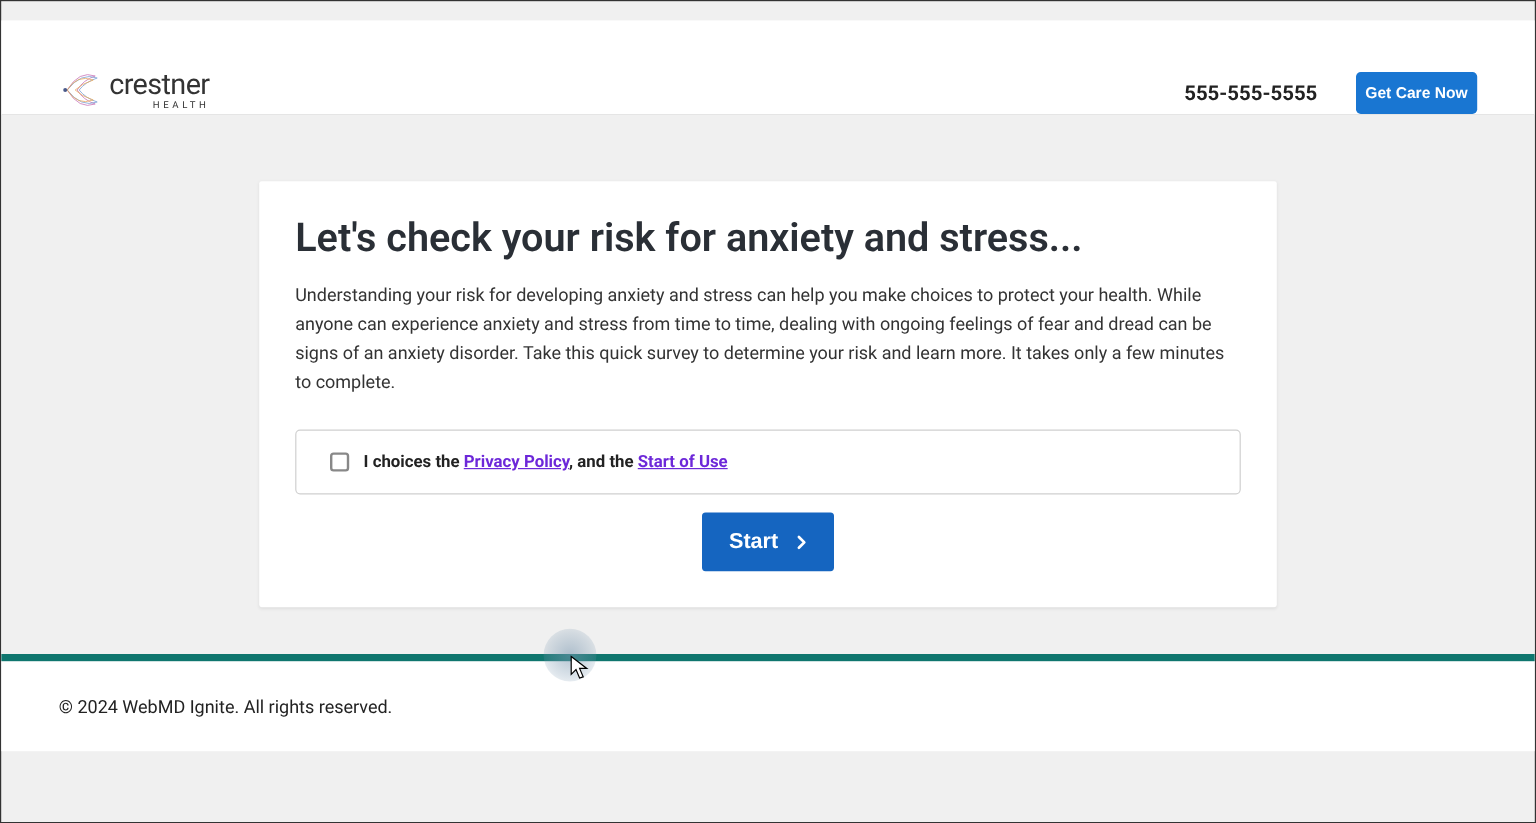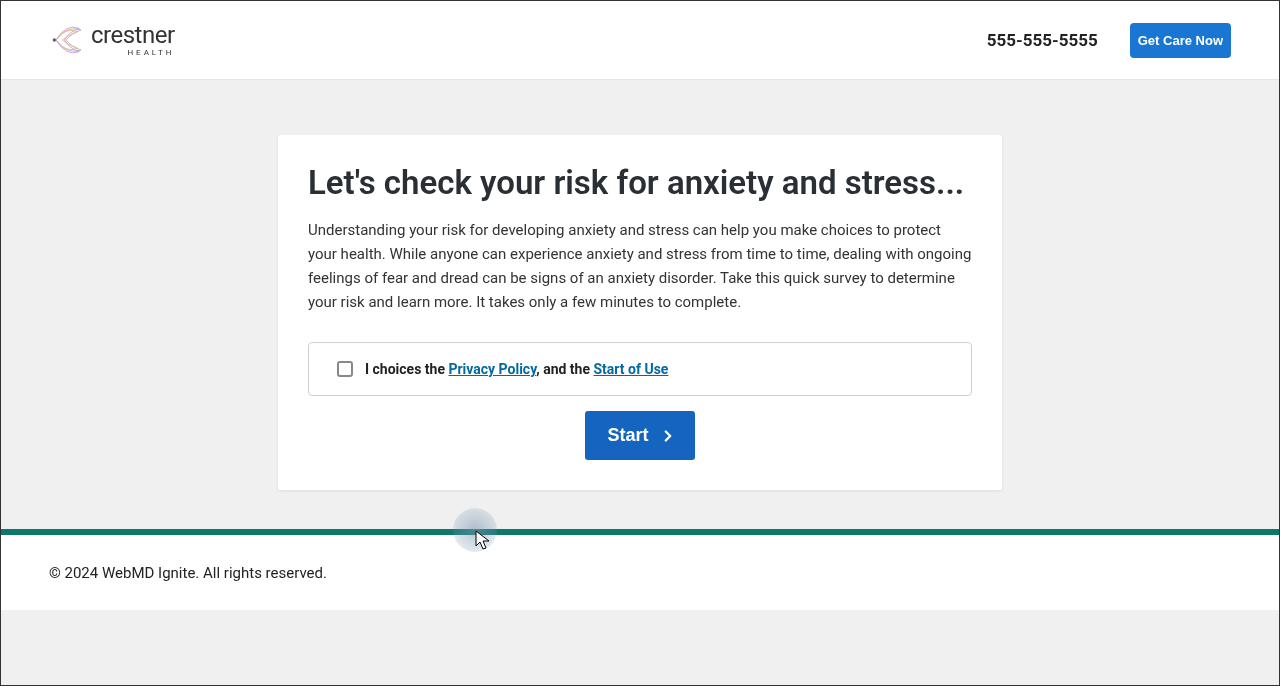--- a/index.html
+++ b/index.html
@@ -12,24 +12,25 @@
       background: #f0f0f0;
       width: 1280px;
       height: 686px;
       overflow: hidden;
       border: 1px solid #333;
     }
     .header {
       background: #fff;
       height: 79px;
       display: flex;
-      align-items: center;
+      align-items: flex-end;
       justify-content: space-between;
       padding: 0 48px;
       border-bottom: 1px solid #e5e5e5;
+      margin-top: 16px;
     }
     .logo {
       display: flex;
       align-items: center;
       gap: 8px;
     }
     .logo-mark {
       width: 34px;
       height: 40px;
     }
@@ -71,21 +72,21 @@
       font-weight: 600;
       cursor: pointer;
     }
     .main-area {
       background: #f0f0f0;
       padding-top: 55px;
       min-height: 449px;
     }
     .card {
       background: #fff;
-      width: 724px;
+      width: 848px;
       margin: 0 auto;
       padding: 28px 30px 30px 30px;
       border-radius: 2px;
       box-shadow: 0 1px 3px rgba(0,0,0,0.08);
     }
     .card-title {
       font-size: 33px;
       font-weight: 600;
       color: #2a2f36;
       margin-bottom: 16px;
@@ -112,21 +113,21 @@
       background: #fff;
       cursor: pointer;
       flex-shrink: 0;
     }
     .consent-text {
       font-size: 14px;
       font-weight: 700;
       color: #222;
     }
     .consent-text a {
-      color: #0369a1;
+      color: #6d28d9;
       text-decoration: underline;
     }
     .start-btn-wrap {
       display: flex;
       justify-content: center;
       margin-top: 15px;
       position: relative;
       align-items: flex-end;
     }
     .start-btn {

